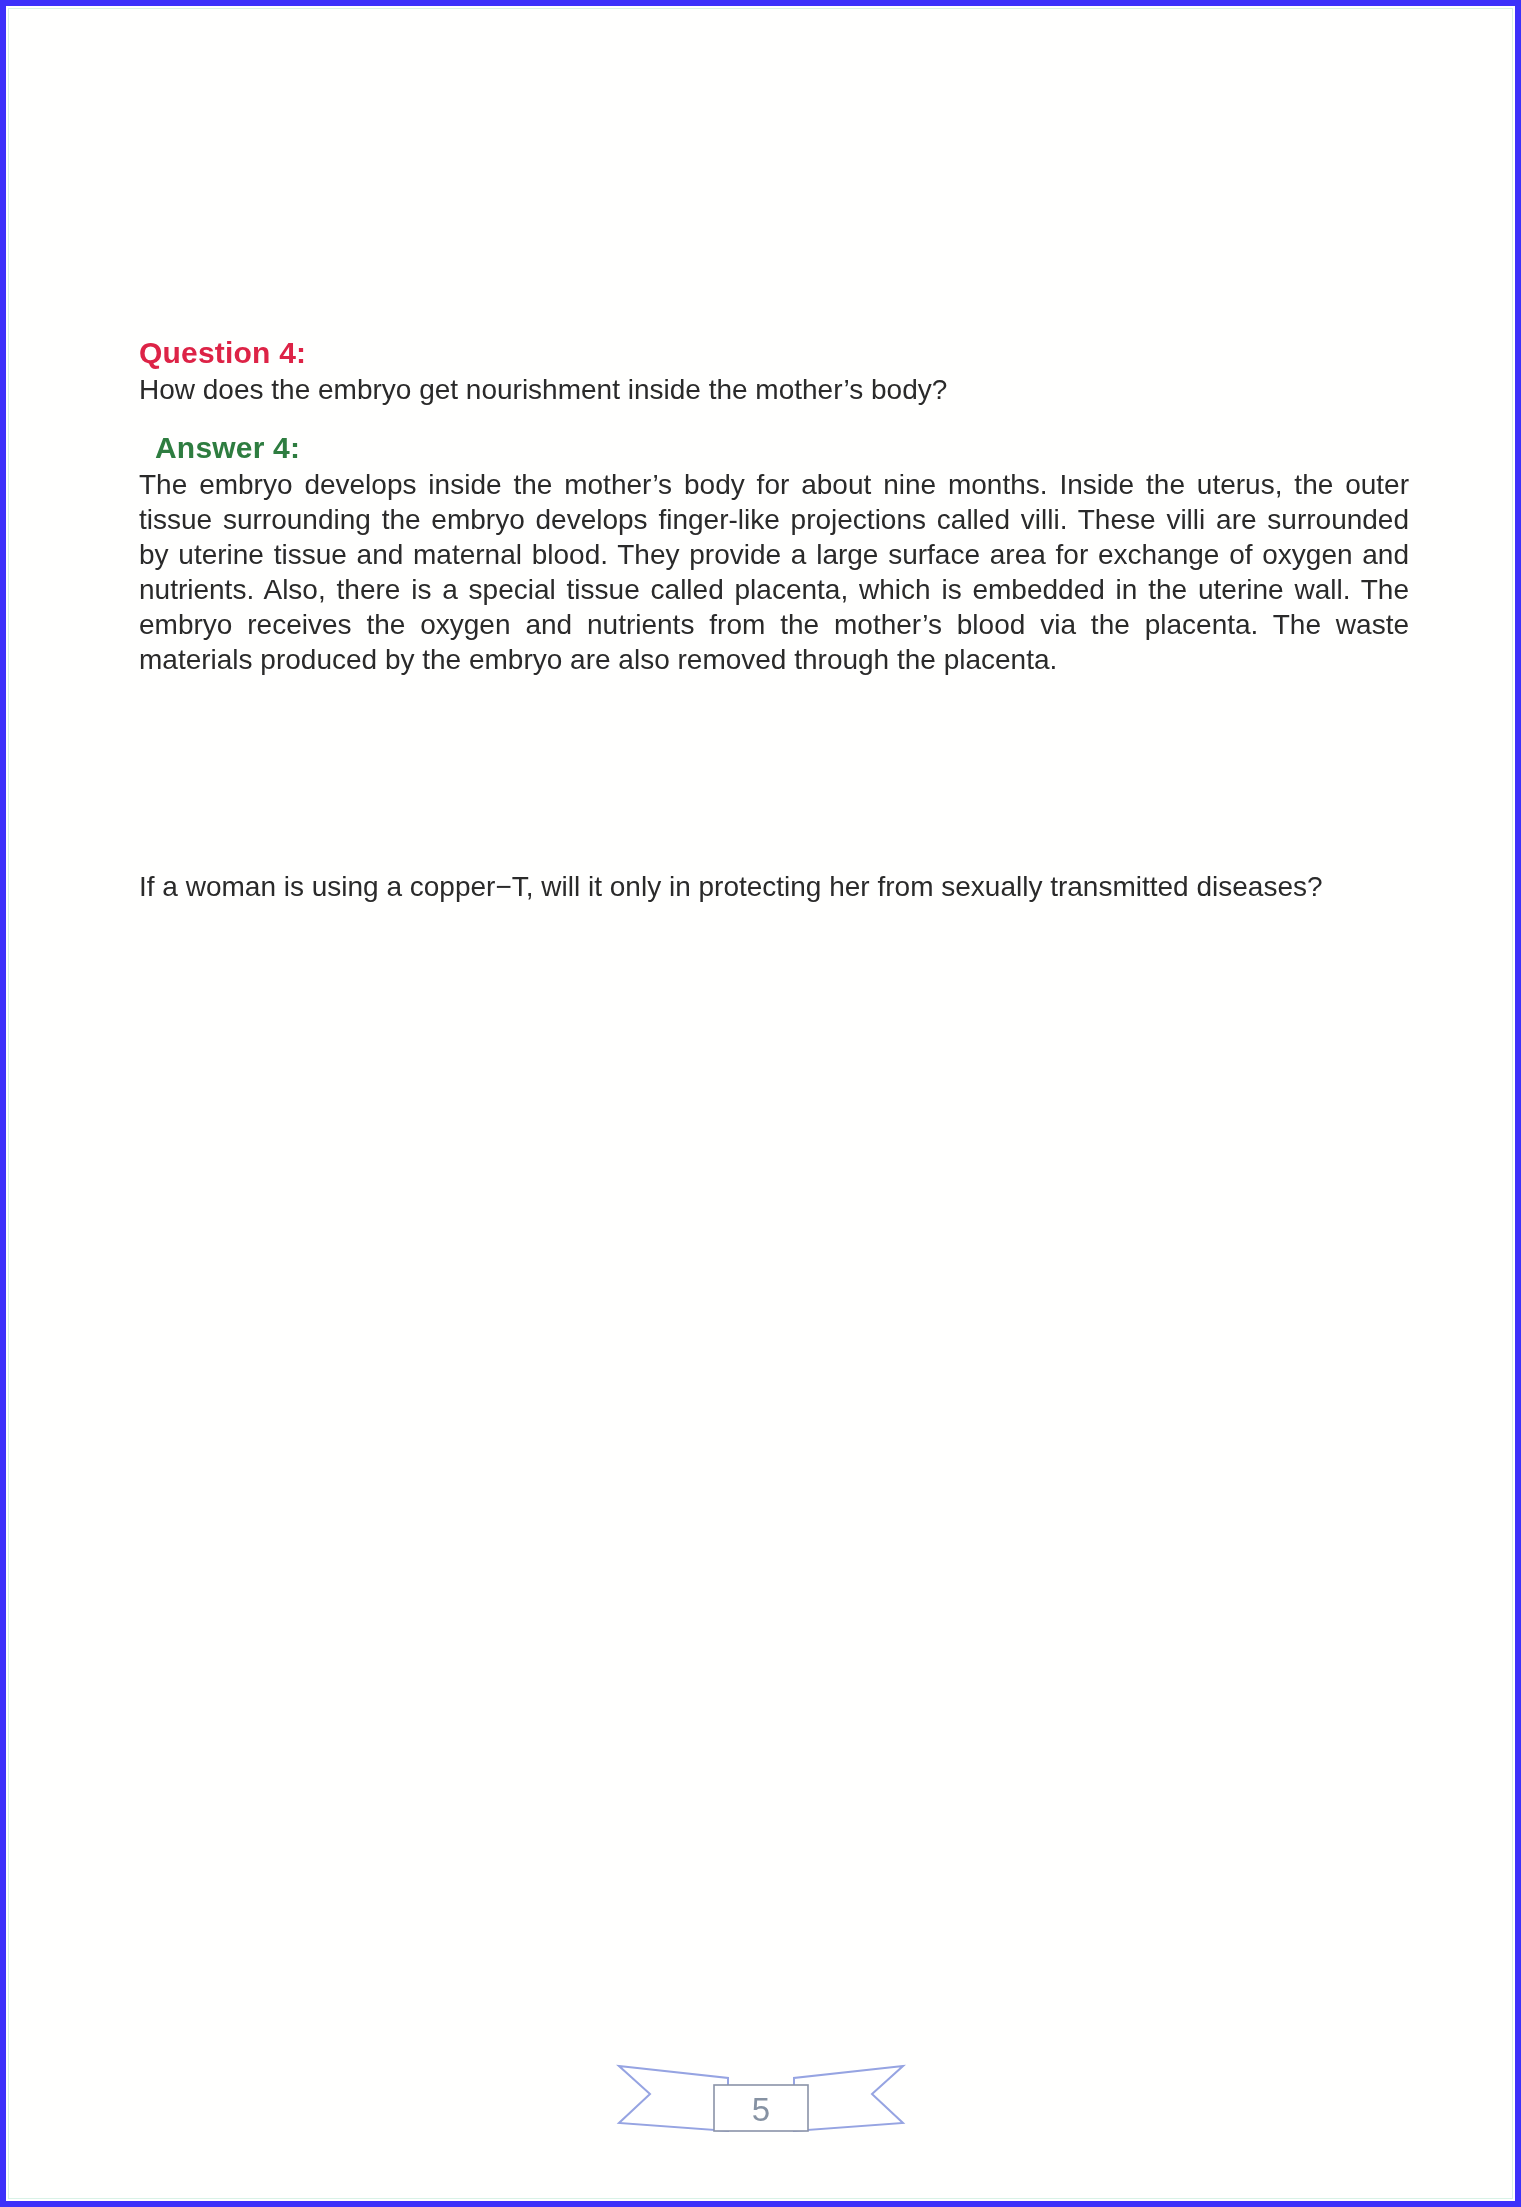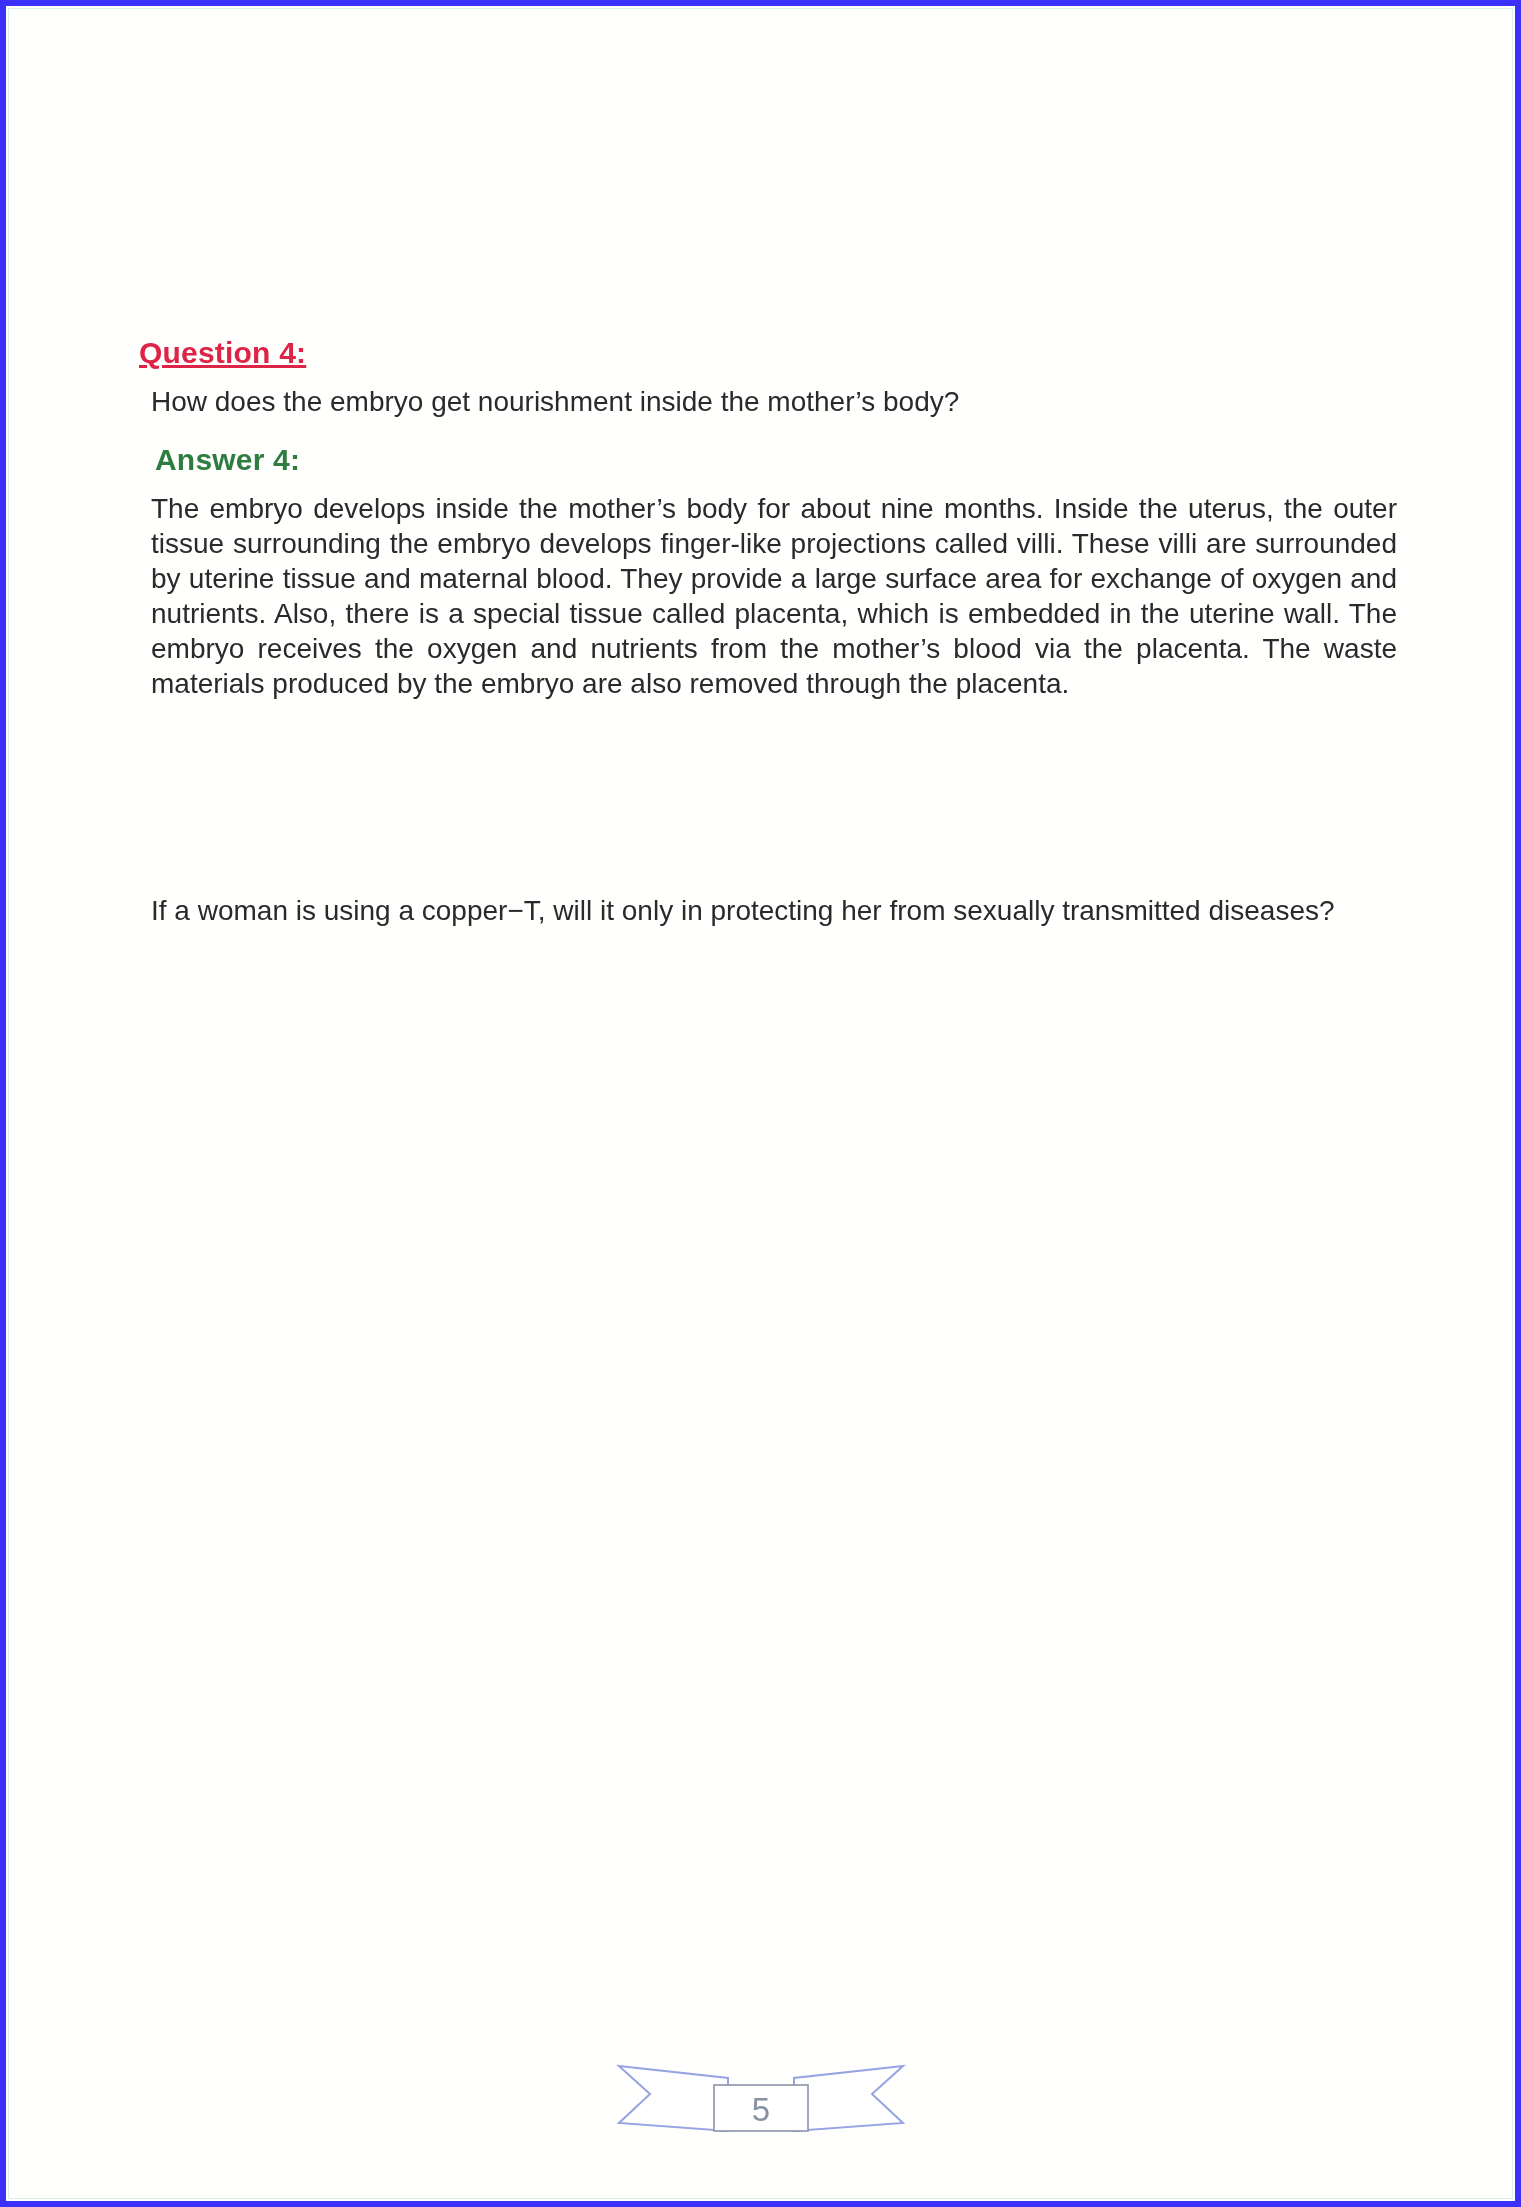--- a/index.html
+++ b/index.html
@@ -36,32 +36,31 @@
     left: 133px;
     width: 1270px;
   }
   .q-label {
     margin: 0;
     font-size: 30px;
     line-height: 38px;
     font-weight: 700;
     color: var(--question-heading);
     letter-spacing: 0.2px;
-    text-decoration: underline;
   }
   .a-label {
     margin: 22px 0 0 16px;
     font-size: 30px;
     line-height: 38px;
     font-weight: 700;
     color: var(--answer-heading);
     letter-spacing: 0.2px;
   }
   .q-text, .a-text {
-    margin: 12px;
+    margin: 0;
     font-size: 28px;
     line-height: 35px;
     color: var(--body-text);
     text-align: justify;
   }
   .qa-second { margin-top: 192px; }
   .footer {
     position: absolute;
     left: 0;
     right: 0;

